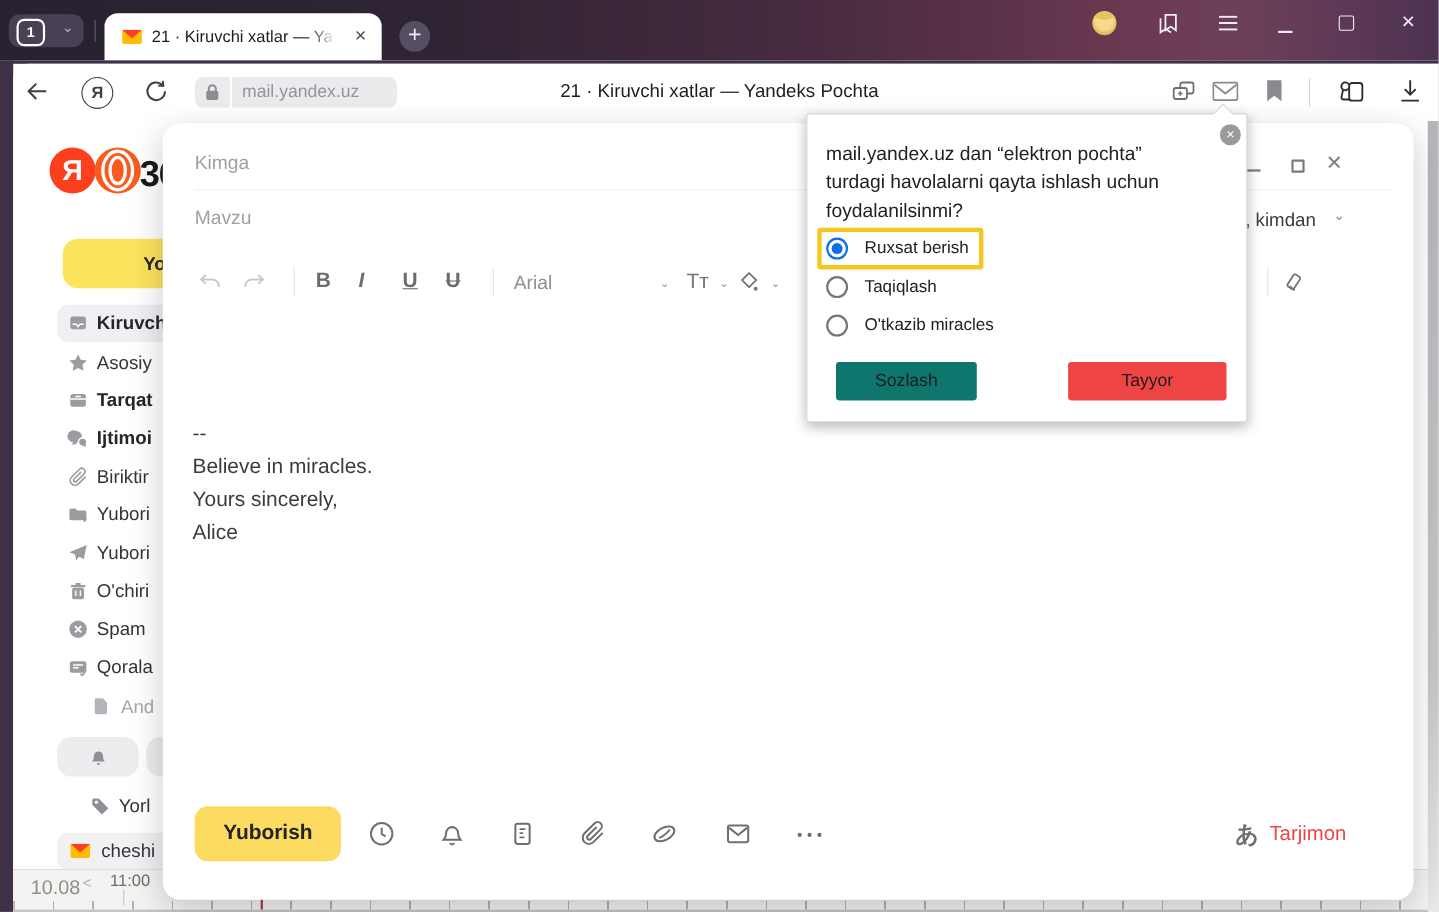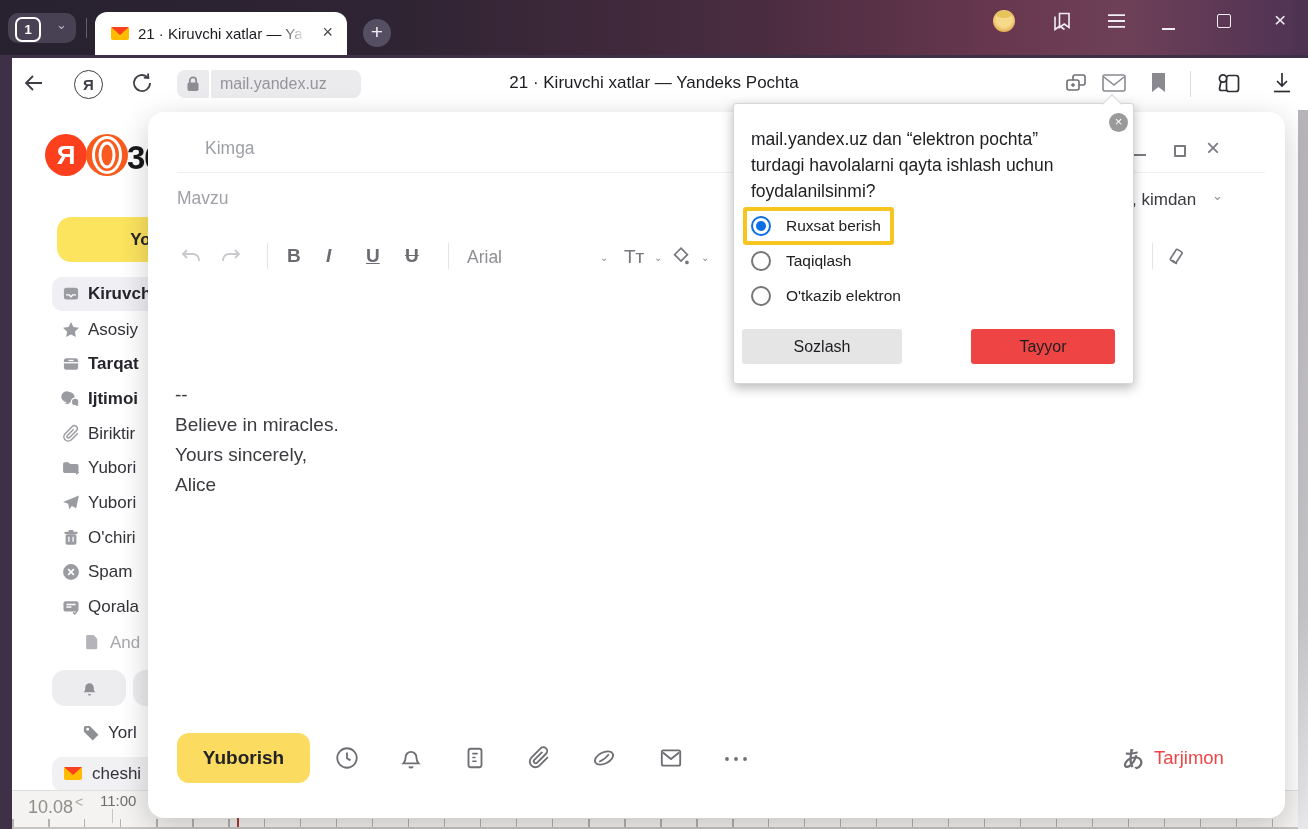--- a/index.html
+++ b/index.html
@@ -286,21 +286,21 @@
     <span class="abs" style="left:88px;top:1px;font-size:15px;color:#6f6e6b;">11:00</span>
     <div class="abs" style="left:100px;top:18px;width:1px;height:14px;background:#c6c4c2;"></div>
     <div class="abs" style="left:225px;top:20px;width:2px;height:16px;background:#b03a30;"></div>
     <div class="tl-ticks"></div>
     <div class="tl-bottom"></div>
   </div>
 
   <div class="scrollstrip"></div>
 
   <div class="compose">
-    <div class="abs ph" style="left:29px;top:26px;margin-left:28px;">Kimga</div>
+    <div class="abs ph" style="left:29px;top:26px;">Kimga</div>
     <div class="abs" style="left:29px;right:20px;top:60px;height:1px;background:#f0eff2;"></div>
     <div class="abs ph" style="left:29px;top:76px;">Mavzu</div>
 
     <div class="abs" style="left:985px;top:42px;width:13px;height:2px;background:#7b7a80;"></div>
     <div class="abs" style="left:1026px;top:33px;width:8px;height:8px;border:2px solid #7b7a80;border-radius:1px;"></div>
     <div class="abs" style="left:1058px;top:22px;font-size:24px;color:#7b7a80;">×</div>
 
     <div class="abs" style="left:984px;top:78px;font-size:17px;color:#3a3a40;">, kimdan</div>
     <div class="abs" style="left:1064px;top:76px;font-size:13px;color:#8e8e93;">⌄</div>
 
@@ -383,19 +383,19 @@
     </div>
 
     <div class="hilite"></div>
     <div class="radio sel" style="top:112px;"></div>
     <div class="optlbl" style="top:113px;">Ruxsat berish</div>
 
     <div class="radio" style="top:147px;"></div>
     <div class="optlbl" style="top:148px;">Taqiqlash</div>
 
     <div class="radio" style="top:182px;"></div>
-    <div class="optlbl" style="top:183px;">O'tkazib elektron</div>
-
-    <div class="dlg-btn" style="left:8px;width:160px;background:#e5e5e5;">Sozlash</div>
+    <div class="optlbl" style="top:183px;">O'tkazib miracles</div>
+
+    <div class="dlg-btn" style="left:26px;width:128px;background:#0f766e;">Sozlash</div>
     <div class="dlg-btn" style="left:237px;width:144px;background:#ef4444;">Tayyor</div>
   </div>
 
 </div>
 
 </body></html>

